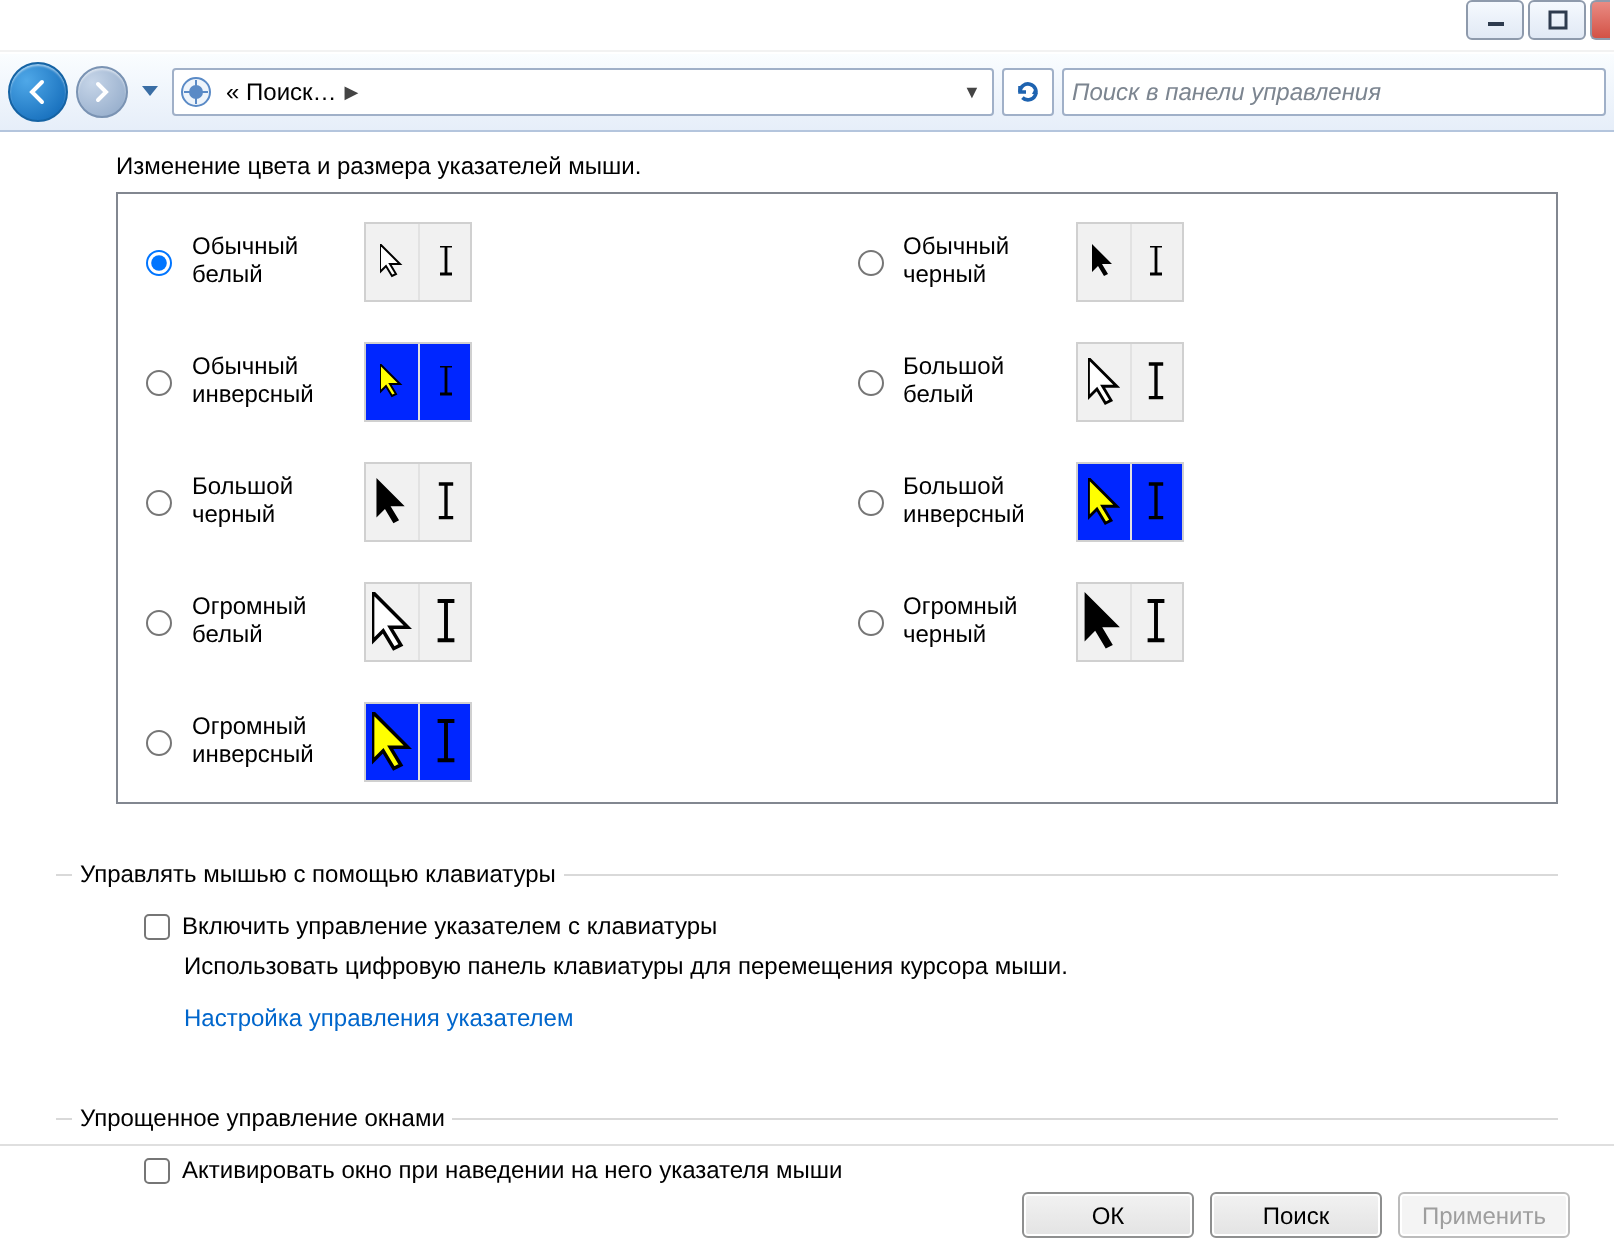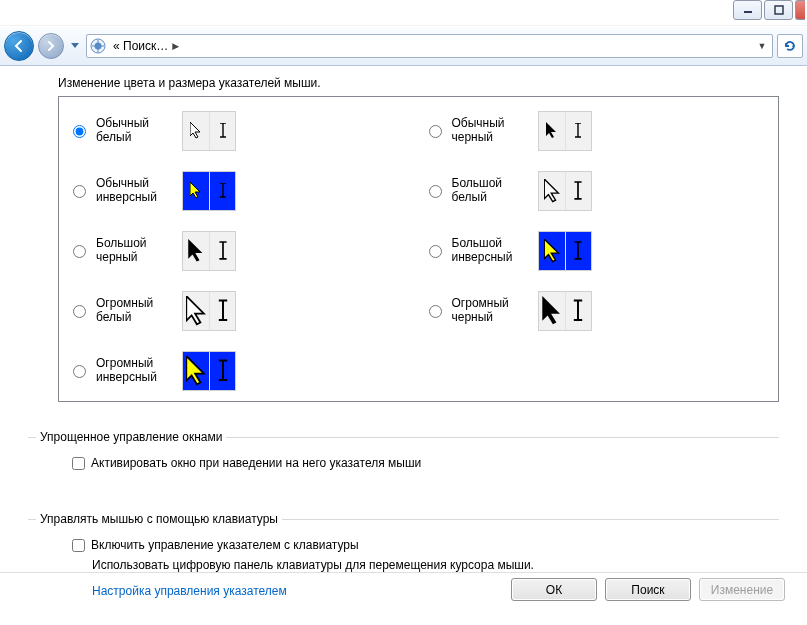--- a/index.html
+++ b/index.html
@@ -183,21 +183,21 @@
   .link {
     color:#0066cc;
     margin-left:20px;
     cursor:pointer;
     font-size:12px;
   }
   
   .button-row {
     position:absolute;
     right: 22px;
-    bottom: 24px;
+    bottom: 6px;
     display:flex; gap:8px;margin-left:43px;
   }
   .btn {
     min-width: 86px;
     height: 23px;
     border:1px solid #8e8f8f;
     border-radius:3px;
     background:linear-gradient(#f2f2f2,#e3e3e3);
     font-size:12px;
     display:flex; align-items:center; justify-content:center;
@@ -296,20 +296,23 @@
   <div class="refresh-box">
     <svg width="16" height="16">
       <path d="M4 8 a4 4 0 1 1 1.2 2.8" fill="none" stroke="#1e63b0" stroke-width="1.8"></path>
       <path d="M4 5 L4 8 L7 8" fill="none" stroke="#1e63b0" stroke-width="1.8"></path>
       <path d="M12 11 a4 4 0 0 1 -1.2 -2.8" fill="none" stroke="#4a9b3e" stroke-width="1.8" opacity="0"></path>
       <path d="M3 4 L6 7 M3 7 L6 4" stroke="none"></path>
       <path d="M13 9 l-2 -2 l-1 2 z" fill="#1e63b0"></path>
     </svg>
   </div>
 
+  <div class="search-box">
+    <span>Поиск в панели управления</span>
+  </div>
 </div>
 
 <div class="content">
   <div class="section-label">Изменение цвета и размера указателей мыши.</div>
 
   <div class="cursor-panel">
 
     <label class="cursor-opt">
       <input type="radio" name="cur" checked="" style="">
       <div class="opt-label">
@@ -484,40 +487,40 @@
           </div>
         <div class="preview-cell inv">
             <svg width="14" height="24" viewBox="0 0 10 15">
               <use href="#cur-ibeam"></use>
             </svg>
           </div>
       </div>
     </label>
 
   </div>
-
-  <fieldset>
-    <legend>Упрощенное управление окнами</legend>
-    <div class="chk-row">
-      <input type="checkbox" style="">
-      <span>Активировать окно при наведении на него указателя мыши</span>
-    </div>
-  </fieldset>
 
   <fieldset>
     <legend>Управлять мышью с помощью клавиатуры</legend>
     <div class="chk-row">
       <input type="checkbox" style="">
       <span>Включить управление указателем с клавиатуры</span>
     </div>
     <div class="sub-text">Использовать цифровую панель клавиатуры для перемещения курсора мыши.</div>
     <div class="link">Настройка управления указателем</div>
   </fieldset>
 
+  <fieldset>
+    <legend>Упрощенное управление окнами</legend>
+    <div class="chk-row">
+      <input type="checkbox" style="">
+      <span>Активировать окно при наведении на него указателя мыши</span>
+    </div>
+  </fieldset>
+
 </div>
 
 <div class="sep-line"></div>
 
 <div class="button-row">
   <div class="btn">ОК</div>
   <div class="btn">Поиск</div>
-  <div class="btn disabled">Изменение</div>
+  <div class="btn disabled">Применить</div>
 </div>
 
 </body></html>

